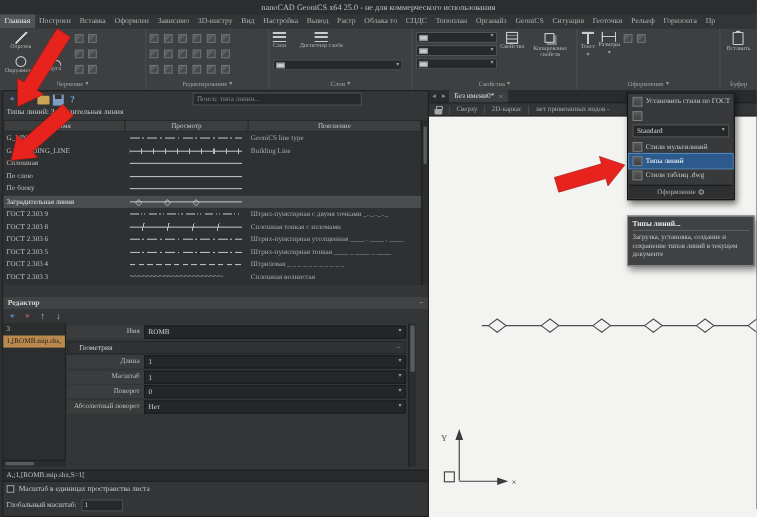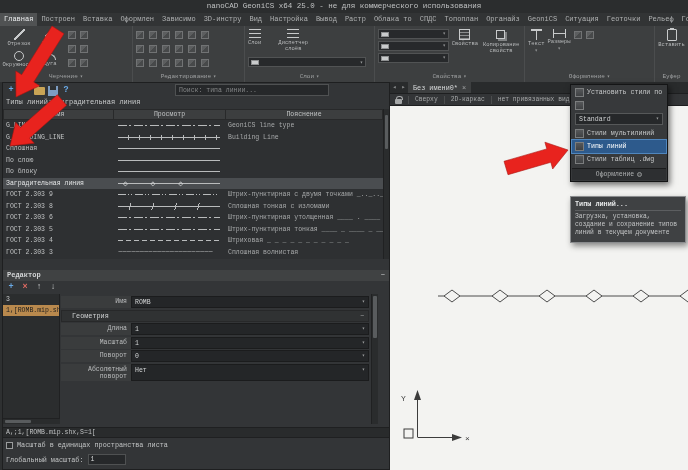--- a/index.html
+++ b/index.html
@@ -1,18 +1,18 @@
 <!DOCTYPE html>
 <html><head>
 <meta charset="utf-8">
 <style>
   *{margin:0;padding:0;box-sizing:border-box;}
   html,body{background:#666;}
   .app{position:relative;width:688px;height:470px;background:#2e3031;overflow:hidden;
-       font-family:Liberation Mono, monospace;color:#c4c6c7;}
+       font-family:Liberation Serif, serif;color:#c4c6c7;}
 
   
   .titlebar{position:absolute;top:0;left:0;right:0;height:13px;background:#2b2d2e;
             font-size:7.5px;line-height:13px;text-align:center;color:#c0c2c3;}
 
   
   .tabrow{position:absolute;top:13px;left:0;right:0;height:13px;background:#323435;
           display:flex;overflow:hidden;}
   .rtab{font-size:7px;line-height:13px;padding:0 4px;color:#b0b2b3;white-space:nowrap;flex:0 0 auto;}
   .rtab.active{background:#505253;color:#eceeef;}

